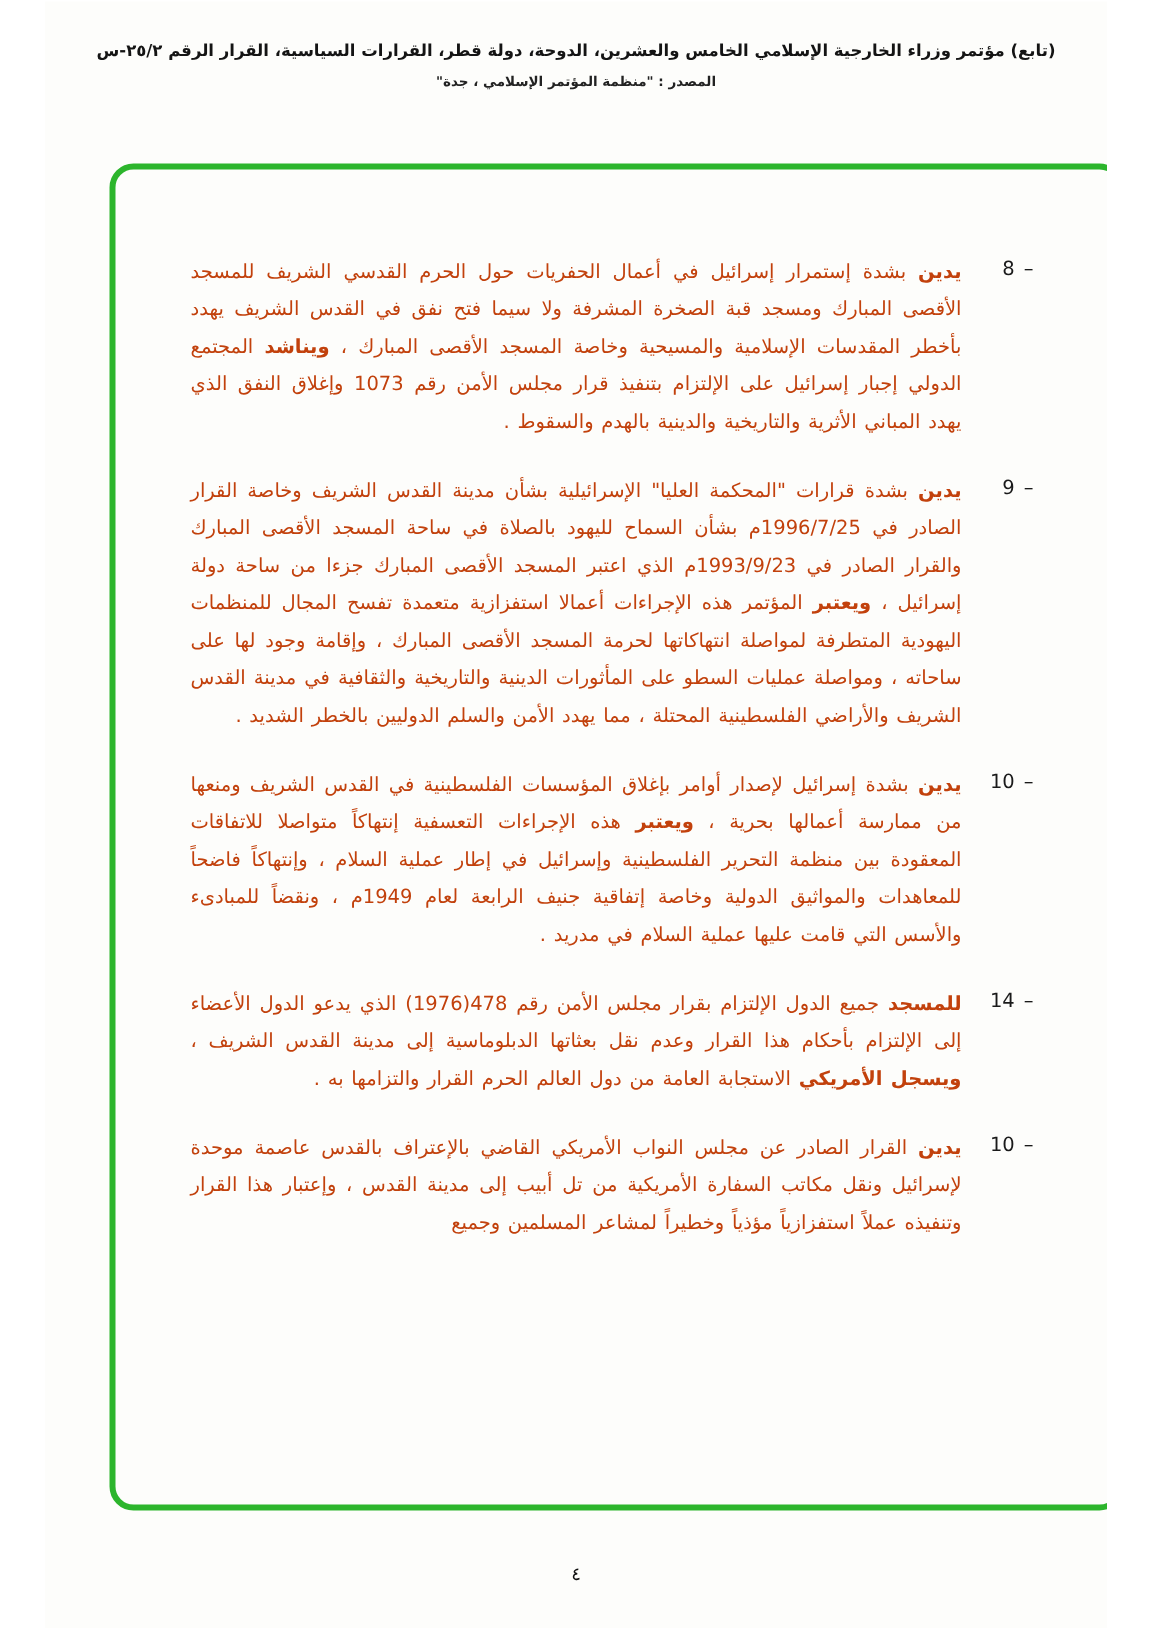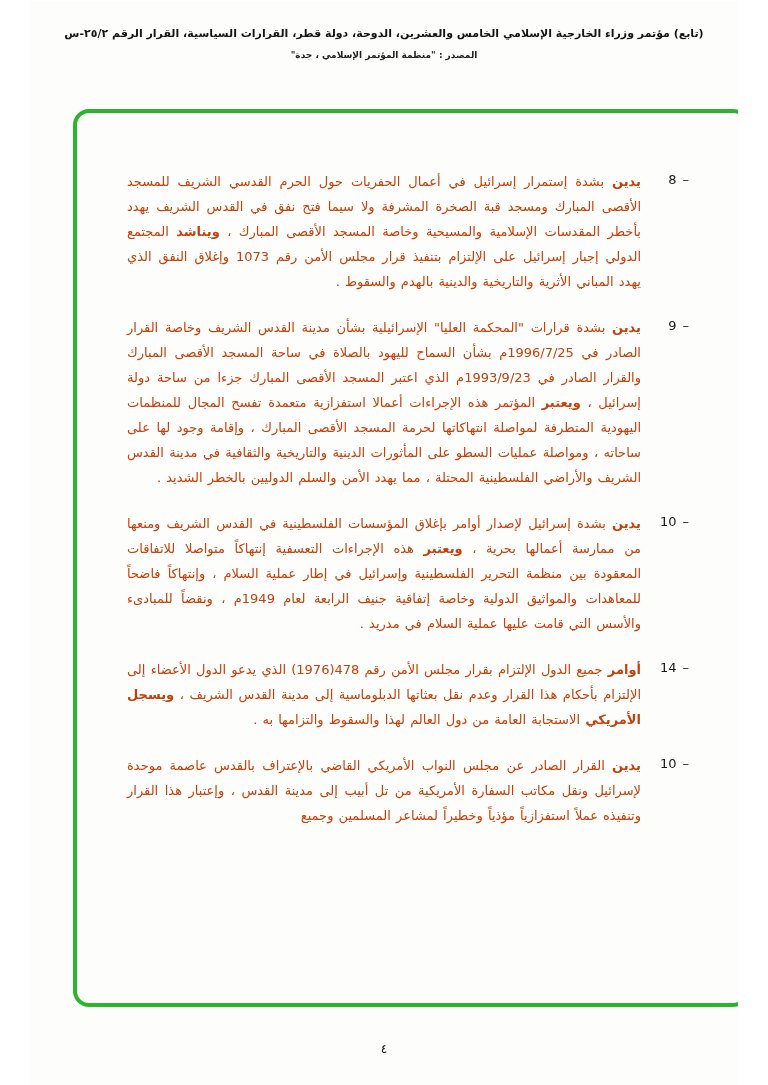--- a/index.html
+++ b/index.html
@@ -133,21 +133,21 @@
             <span class="num">10</span>
             <span class="dash">–</span>
           </div>
           <p class="res-text"><span class="b">يدين</span><span> بشدة إسرائيل لإصدار أوامر بإغلاق المؤسسات الفلسطينية في القدس الشريف ومنعها من ممارسة أعمالها بحرية ، </span><span class="b">ويعتبر</span><span> هذه الإجراءات التعسفية إنتهاكاً متواصلا للاتفاقات المعقودة بين منظمة التحرير الفلسطينية وإسرائيل في إطار عملية السلام ، وإنتهاكاً فاضحاً للمعاهدات والمواثيق الدولية وخاصة إتفاقية جنيف الرابعة لعام 1949م ، ونقضاً للمبادىء والأسس التي قامت عليها عملية السلام في مدريد .</span></p>
         </div>
         <div class="res-row">
           <div class="res-marker">
             <span class="num">14</span>
             <span class="dash">–</span>
           </div>
-          <p class="res-text"><span class="b">أوامر</span><span> جميع الدول الإلتزام بقرار مجلس الأمن رقم 478(1976) الذي يدعو الدول الأعضاء إلى الإلتزام بأحكام هذا القرار وعدم نقل بعثاتها الدبلوماسية إلى مدينة القدس الشريف ، </span><span class="b">ويسجل الأمريكي</span><span> الاستجابة العامة من دول العالم لهذا والسقوط والتزامها به .</span></p>
+          <p class="res-text"><span class="b">للمسجد</span><span> جميع الدول الإلتزام بقرار مجلس الأمن رقم 478(1976) الذي يدعو الدول الأعضاء إلى الإلتزام بأحكام هذا القرار وعدم نقل بعثاتها الدبلوماسية إلى مدينة القدس الشريف ، </span><span class="b">ويسجل الأمريكي</span><span> الاستجابة العامة من دول العالم الحرم القرار والتزامها به .</span></p>
         </div>
         <div class="res-row">
           <div class="res-marker">
             <span class="num">10</span>
             <span class="dash">–</span>
           </div>
           <p class="res-text"><span class="b">يدين</span><span> القرار الصادر عن مجلس النواب الأمريكي القاضي بالإعتراف بالقدس عاصمة موحدة لإسرائيل ونقل مكاتب السفارة الأمريكية من تل أبيب إلى مدينة القدس ، وإعتبار هذا القرار وتنفيذه عملاً استفزازياً مؤذياً وخطيراً لمشاعر المسلمين وجميع</span></p>
         </div>
       </div>
   </div>

